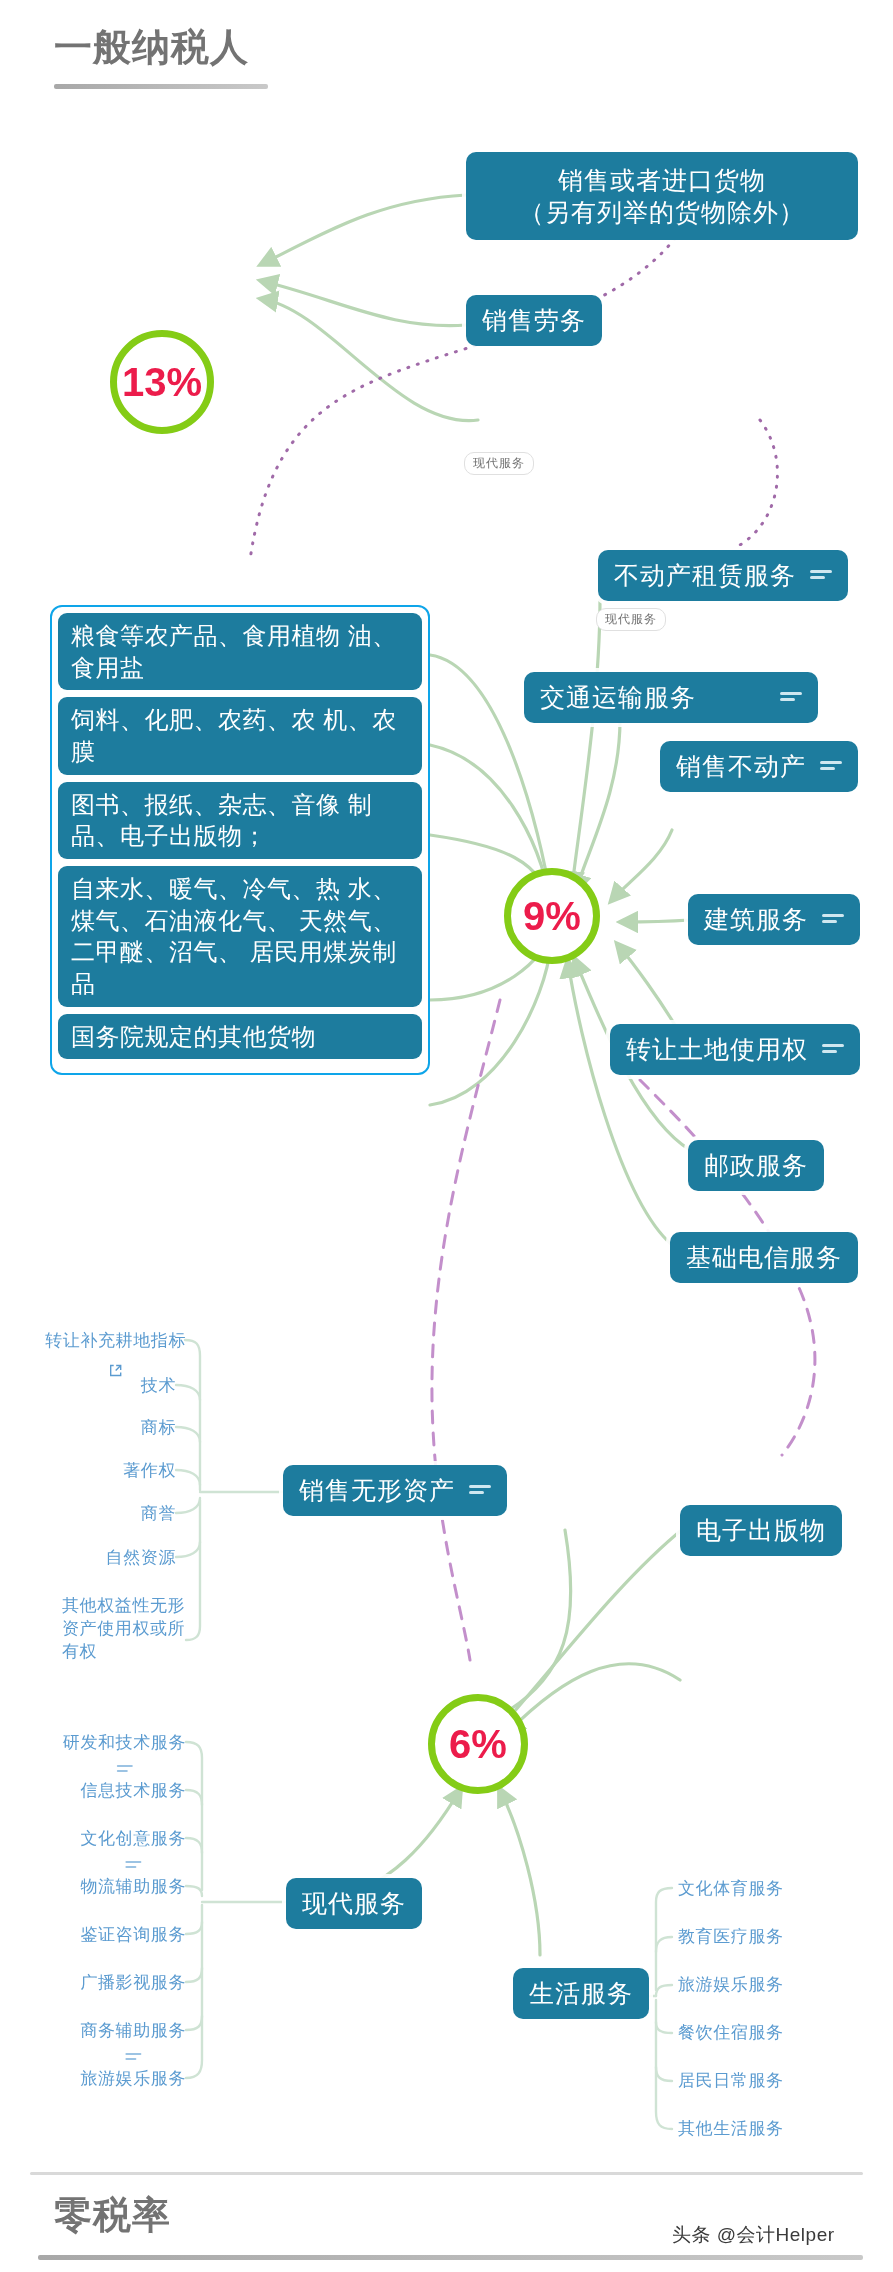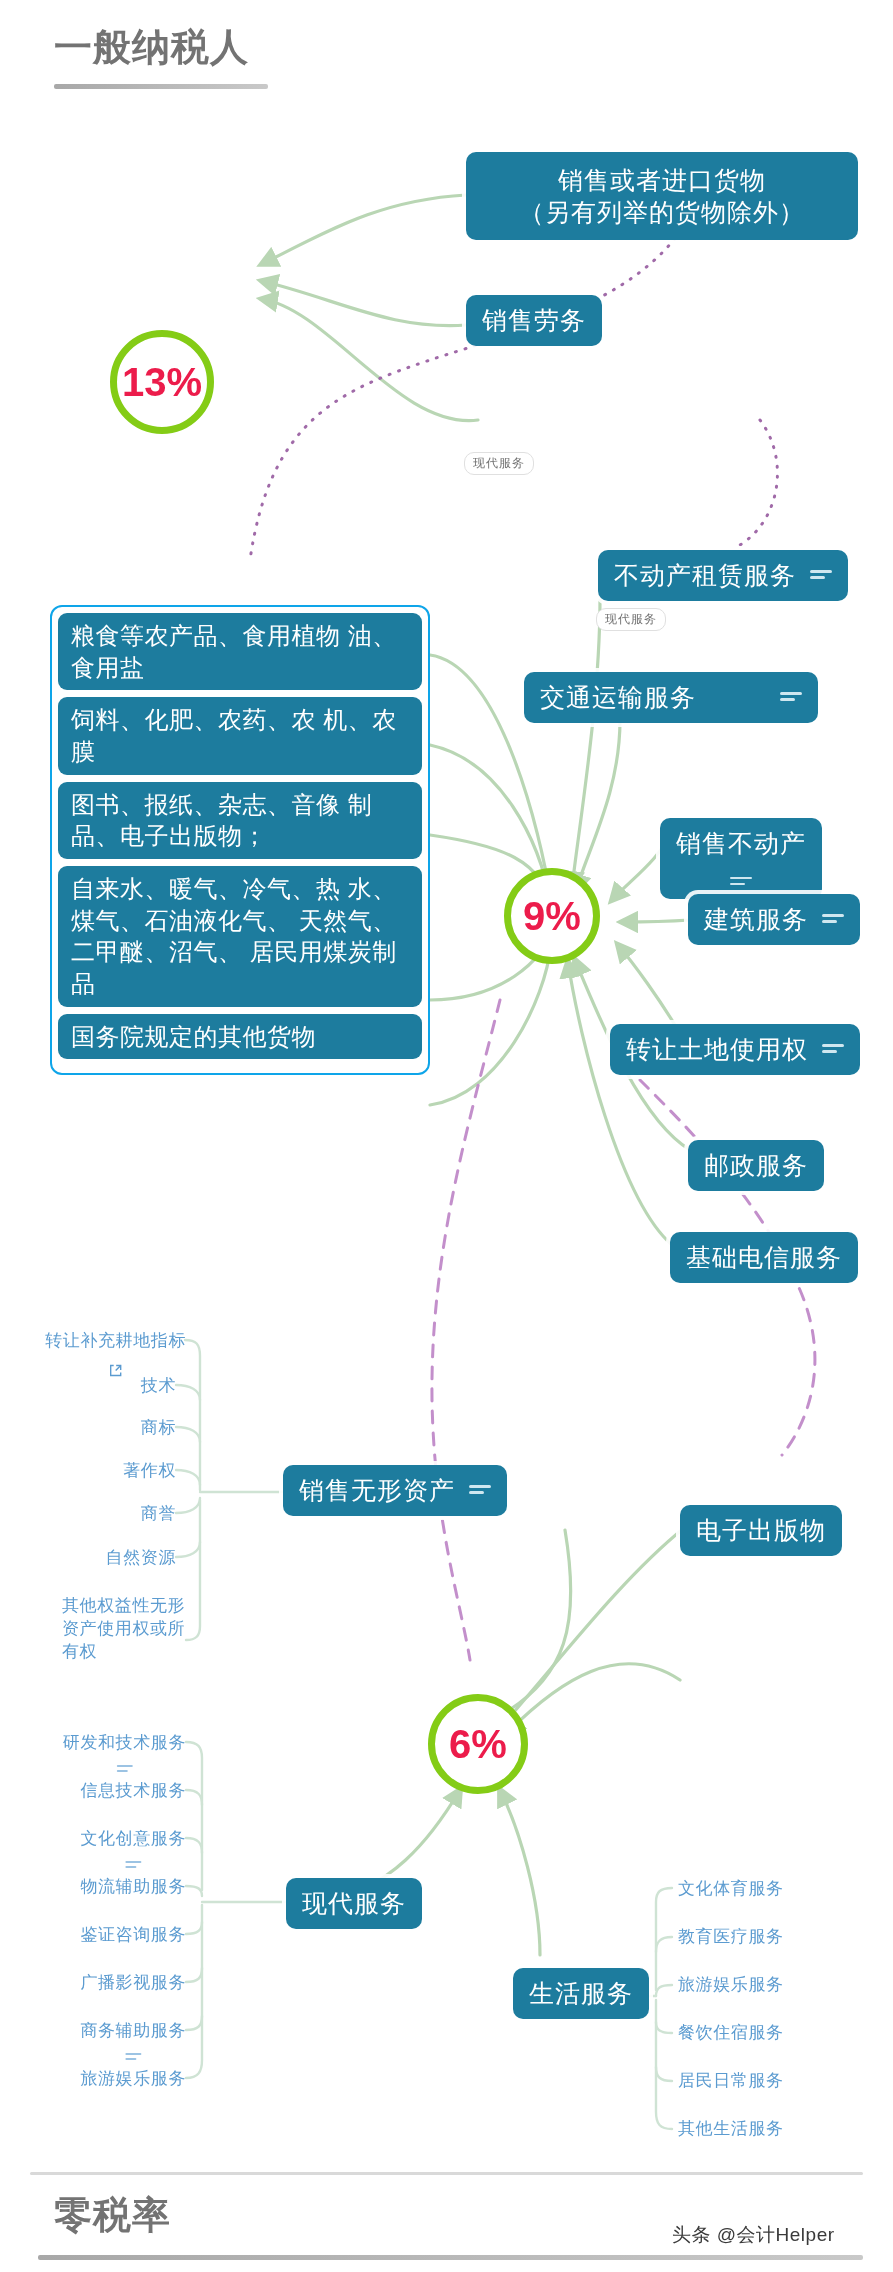--- a/index.html
+++ b/index.html
@@ -259,21 +259,21 @@
     <span>不动产租赁服务</span>
     <span class="hamb"><i></i><i></i></span>
   </div>
   <div class="tag" style="left:596px; top:608px;">现代服务</div>
 
   <div class="node" style="left:524px; top:672px;">
     <span>交通运输服务</span>
     <span class="hamb" style="margin-left:70px;"><i></i><i></i></span>
   </div>
 
-  <div class="node" style="left:660px; top:818px;flex-direction:column;">
+  <div class="node" style="left:660px; top:741px;">
     <span>销售不动产</span>
     <span class="hamb"><i></i><i></i></span>
   </div>
 
   <div class="node" style="left:688px; top:894px;">
     <span>建筑服务</span>
     <span class="hamb"><i></i><i></i></span>
   </div>
 
   <div class="node" style="left:610px; top:1024px;">

